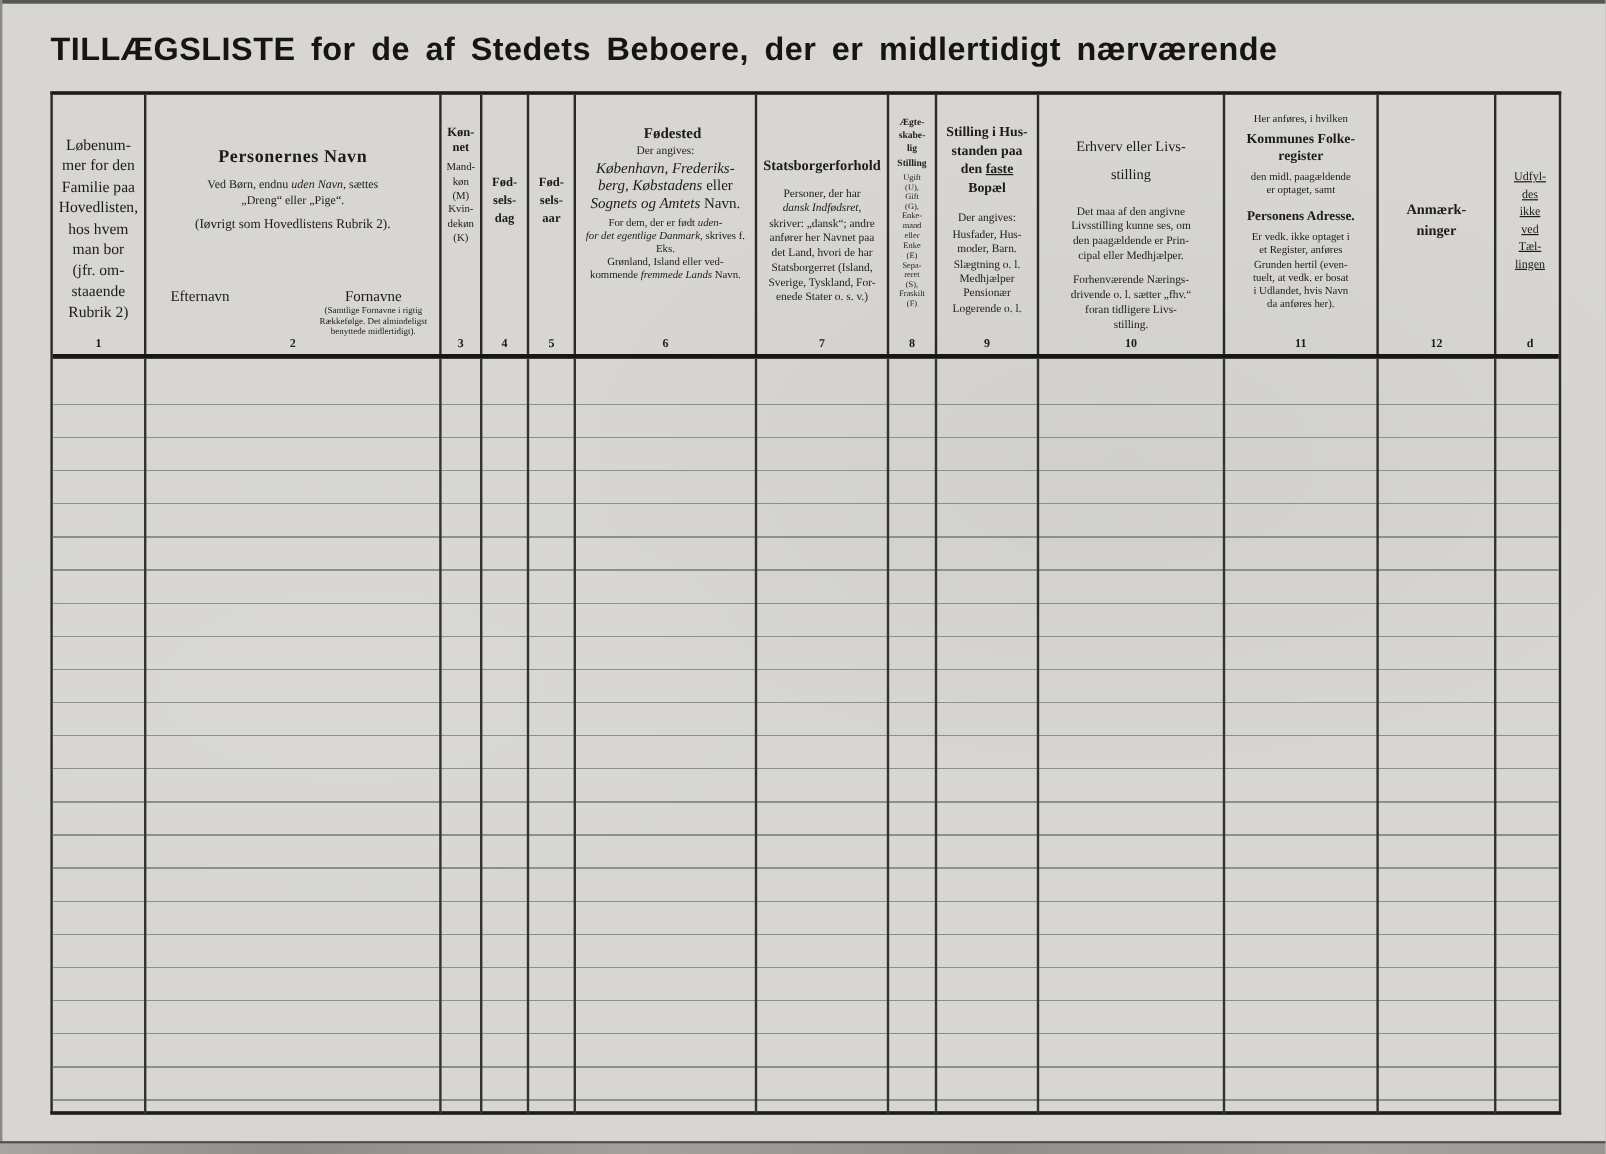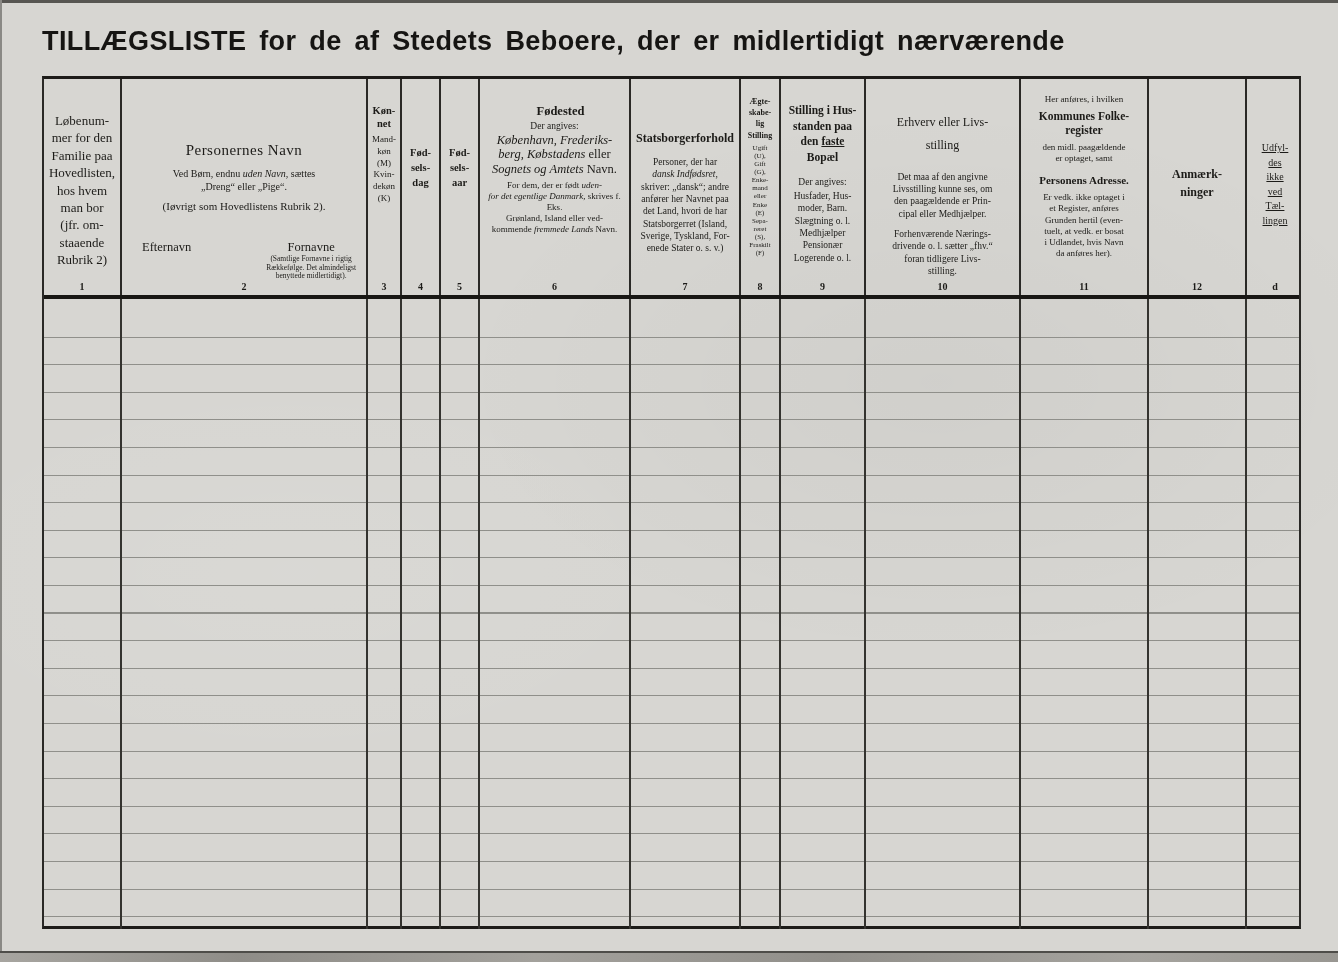--- a/index.html
+++ b/index.html
@@ -51,21 +51,21 @@
   }
   .thead .hcell:first-child{border-left:none;border-radius:24px;}
   .pre{white-space:pre-line;}
   .num{
     position:absolute;bottom:3px;left:0;width:100%;text-align:center;
     font-size:10px;font-weight:bold;
   }
   
   .c1text{margin-top:33px;font-size:13px;line-height:1.34;}
   
-  .c2title{margin-top:63px;font-size:15px;font-weight:normal;letter-spacing:.5px;}
+  .c2title{margin-top:44px;font-size:15px;font-weight:bold;letter-spacing:.5px;}
   .c2sub{margin-top:8px;font-size:10px;line-height:1.3;}
   .c2paren{margin-top:7px;font-size:11px;}
   .c2bottom{
     position:absolute;left:0;bottom:14px;width:100%;box-sizing:border-box;
     padding:0 10px 0 20px;display:flex;justify-content:space-between;align-items:flex-start;
     font-size:12.5px;
   }
   .c2right{text-align:center;}
   .c2note{font-size:7.5px;line-height:1.15;margin-top:0;}
   .it{font-style:italic;}

